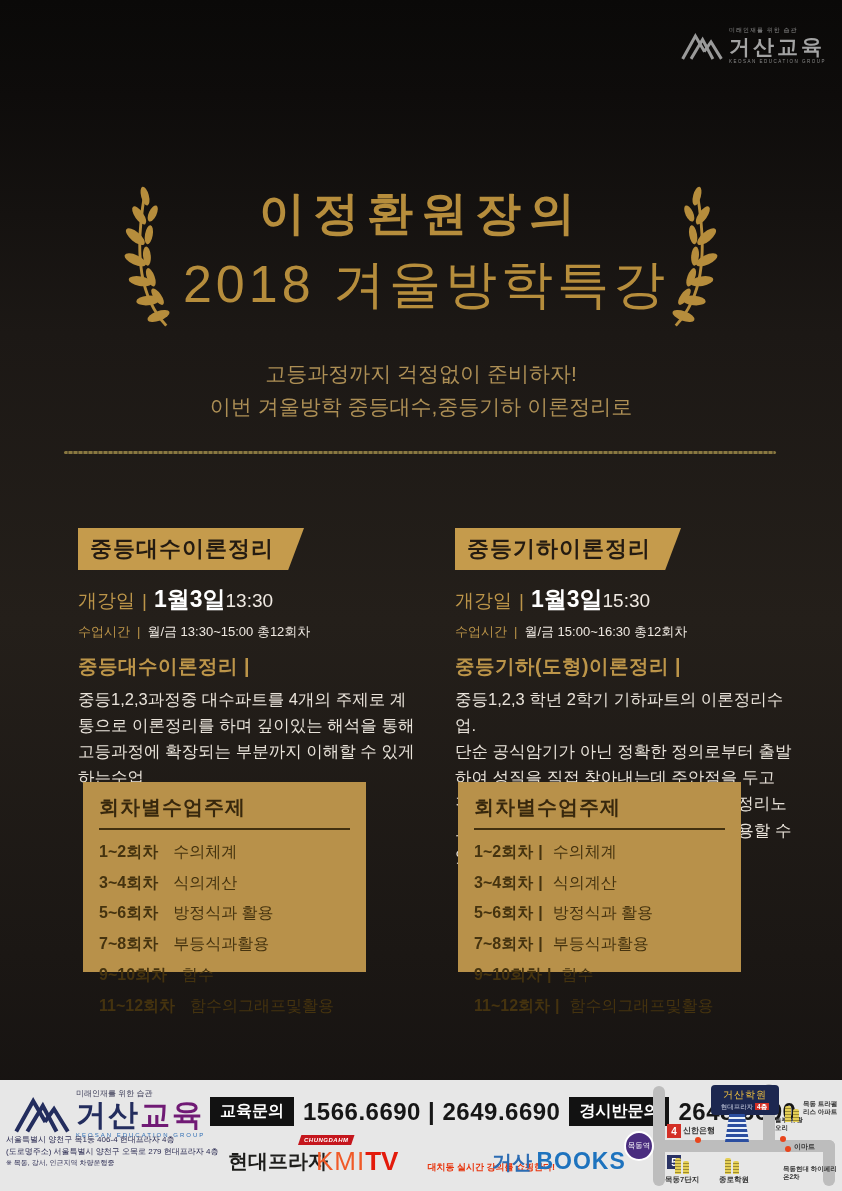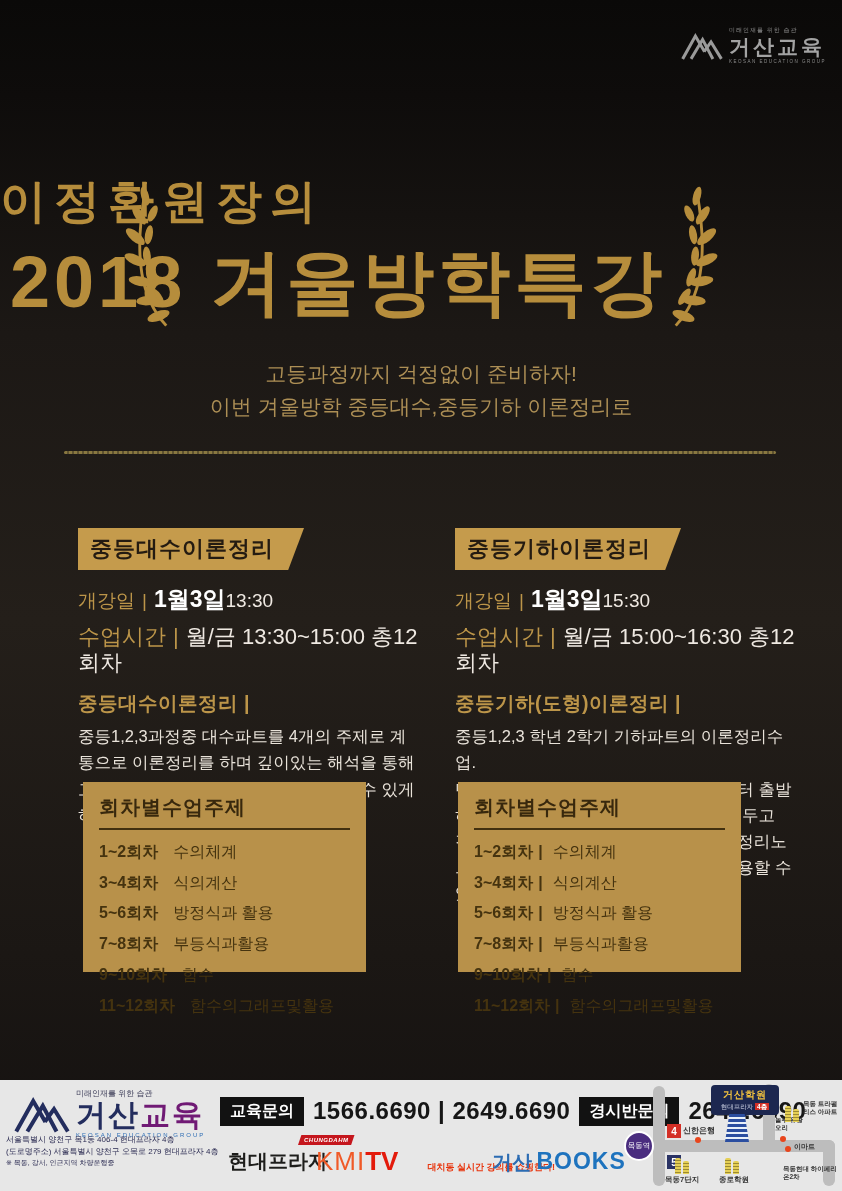--- a/index.html
+++ b/index.html
@@ -8,40 +8,40 @@
     font-family:"Liberation Sans","DejaVu Sans",sans-serif;
     background:linear-gradient(180deg,#0a0908 0%,#0e0c0b 8%,#1c1815 28%,#241f1a 52%,#1b1714 80%,#141110 100%);
   }
   
   .top-logo{position:absolute;top:26px;right:16px;display:flex;align-items:center;gap:6px;}
   .top-logo .txt{display:flex;flex-direction:column;align-items:flex-start;}
   .top-logo .tag{font-size:6px;color:#8b8b8b;letter-spacing:1px;margin-bottom:1px;}
   .top-logo .nm{font-size:21px;font-weight:bold;color:#a3a3a3;letter-spacing:3px;line-height:1;}
   .top-logo .eng{font-size:4.5px;color:#8b8b8b;letter-spacing:1.5px;margin-top:2px;}
   
-  .hero{position:absolute;top:178px;left:0;width:100%;text-align:left;color:#b68d3c;}
+  .hero{position:absolute;top:190px;left:0;width:100%;text-align:center;color:#b68d3c;}
   .hero .t1{font-size:46px;font-weight:bold;letter-spacing:8px;line-height:1;}
-  .hero .t2{font-size:72px;font-weight:bold;letter-spacing:4px;line-height:1;margin-top:22px;margin-left:10px;}
+  .hero .t2{font-size:52px;font-weight:normal;letter-spacing:4px;line-height:1;margin-top:22px;margin-left:10px;}
   .hero-sub{position:absolute;top:358px;left:0;width:100%;text-align:center;color:#ad8f55;font-size:21px;line-height:1.55;}
   .laurel{position:absolute;top:182px;width:58px;height:150px;}
   .laurel.left{left:116px;}
   .laurel.right{right:116px;transform:scaleX(-1);}
   .divider{position:absolute;top:451px;left:64px;width:712px;height:3px;
     background:repeating-linear-gradient(90deg,#8a7840 0 3px,#5e5230 3px 5px);border-radius:2px;}
   
   .course{position:absolute;top:528px;width:345px;}
   .course.c1{left:78px;} .course.c2{left:455px;}
   .badge{display:inline-block;background:#c59b4c;color:#241b11;font-size:22px;font-weight:bold;
     padding:6px 30px 6px 12px;clip-path:polygon(0 0,100% 0,93% 100%,0 100%);letter-spacing:1px;}
   .info{margin-top:16px;font-size:19px;color:#efe9e2;line-height:1.2;}
   .info .lbl{color:#bc9549;}
   .bar{color:#bc9549;font-weight:300;margin:0 7px;}
   .info .date{font-size:23px;font-weight:bold;color:#ffffff;}
   .info .tm{margin-left:0;}
-  .info.row2{margin-top:10px;font-size:22px;}
+  .info.row2{margin-top:10px;font-size:13px;}
   .ctitle{margin-top:14px;font-size:19.5px;font-weight:bold;color:#bc9549;letter-spacing:.5px;}
   .cdesc{margin-top:6px;font-size:16.5px;line-height:1.58;color:#e9e3da;white-space:pre-line;width:340px;}
   
   .sched{position:absolute;top:782px;width:251px;height:166px;background:#b8914a;padding:12px 16px;color:#45330f;}
   .sched.s1{left:83px;} .sched.s2{left:458px;}
   .sched .st{font-size:20px;font-weight:bold;color:#38280d;letter-spacing:1px;
     padding-bottom:7px;border-bottom:2px solid #42300f;margin-bottom:7px;}
   .srow{font-size:16px;line-height:1.92;white-space:nowrap;}
   .srow .rnd{font-weight:bold;}
   .srow .ssep{font-weight:bold;margin:0 5px;}
@@ -49,21 +49,21 @@
   
   .footer{position:absolute;top:1080px;left:0;width:842px;height:111px;background:#e7e7e7;}
   .flogo{position:absolute;left:14px;top:8px;display:flex;align-items:center;gap:6px;}
   .flogo .txt{display:flex;flex-direction:column;}
   .flogo .tag{font-size:8px;color:#3a3a56;margin-bottom:1px;}
   .flogo .nmrow{font-size:30px;font-weight:bold;line-height:1;letter-spacing:2px;}
   .flogo .n1{color:#232d5e;} .flogo .n2{color:#701a75;}
   .flogo .eng{font-size:6px;color:#2f6eb5;letter-spacing:2px;margin-top:2px;}
   .addr{position:absolute;left:6px;top:54px;font-size:8px;color:#2b2b52;line-height:1.5;}
   .addr .a3{font-size:7px;}
-  .contacts{position:absolute;left:220px;top:17px;display:flex;align-items:flex-start;gap:9px;}
+  .contacts{position:absolute;left:210px;top:17px;display:flex;align-items:flex-end;gap:9px;}
   .cbadge{background:#121212;color:#fff;font-size:16px;font-weight:bold;padding:4px 10px;}
   .cnum{font-size:24px;font-weight:bold;color:#161616;letter-spacing:.5px;}
   .partner-py{position:absolute;left:228px;top:68px;font-size:20px;font-weight:bold;color:#1d1d1b;}
   .flag{position:absolute;left:70px;top:-13px;background:#c5161d;color:#fff;font-size:6px;font-style:italic;
     padding:2px 6px;clip-path:polygon(6% 0,100% 0,94% 100%,0 100%);letter-spacing:.5px;}
   .partner-kmi{position:absolute;left:316px;top:66px;white-space:nowrap;}
   .kmi{font-size:26px;color:#f05a28;letter-spacing:1px;}
   .kmitv{font-size:26px;font-weight:bold;color:#e31b0c;}
   .kmitag{font-size:9px;color:#e8340c;font-weight:bold;margin-left:5px;padding-left:24px;}
   .partner-books{position:absolute;left:492px;top:68px;white-space:nowrap;}
@@ -82,21 +82,21 @@
   .exit{position:absolute;width:14px;height:14px;color:#fff;font-size:10px;font-weight:bold;
     display:flex;align-items:center;justify-content:center;}
   .exit4{left:40px;top:44px;background:#d42f26;}
   .exit5{left:40px;top:75px;background:#2a3365;}
   .mlabel{position:absolute;color:#333;font-weight:bold;line-height:1.25;}
   .dot{position:absolute;width:6px;height:6px;border-radius:50%;background:#e8451c;}
   .callout{position:absolute;left:84px;top:5px;width:64px;background:#1c2750;border-radius:4px;
     padding:3px 2px;text-align:center;}
   .callout:after{content:"";position:absolute;left:24px;bottom:-6px;border:6px solid transparent;
     border-top-color:#1c2750;border-bottom:0;}
-  .callout .cn{font-size:10px;font-weight:bold;color:#f2c23e;letter-spacing:1px;}
+  .callout .cn{font-size:10px;font-weight:normal;color:#f2c23e;letter-spacing:1px;}
   .callout .cs{font-size:6.5px;color:#cfd4e6;margin-top:1px;}
   .callout .cf{background:#d42f26;color:#fff;padding:0 2px;font-weight:bold;}
   .gbuilding{position:absolute;left:98px;top:34px;width:24px;height:28px;
     background:repeating-linear-gradient(180deg,#2b4ea0 0 3px,#e8f0fa 3px 5px);
     clip-path:polygon(18% 0,82% 0,100% 100%,0 100%);}
   .towers{position:absolute;display:flex;gap:2px;align-items:flex-end;}
   .towers i{display:block;width:6px;height:16px;border-radius:2px 2px 0 0;
     background:repeating-linear-gradient(180deg,#e5cf55 0 2px,#9b8a33 2px 3px);}
   .towers i:last-child{height:13px;}
 </style>

